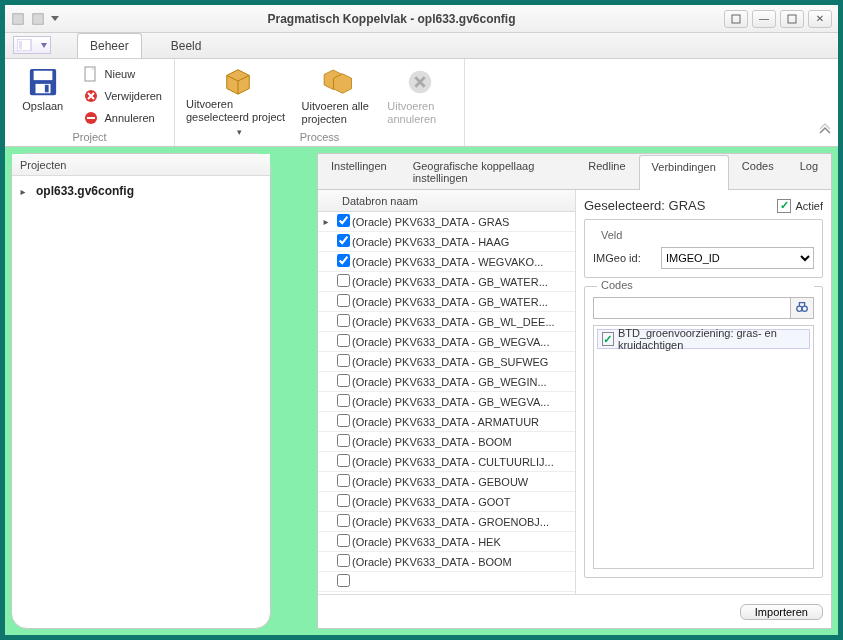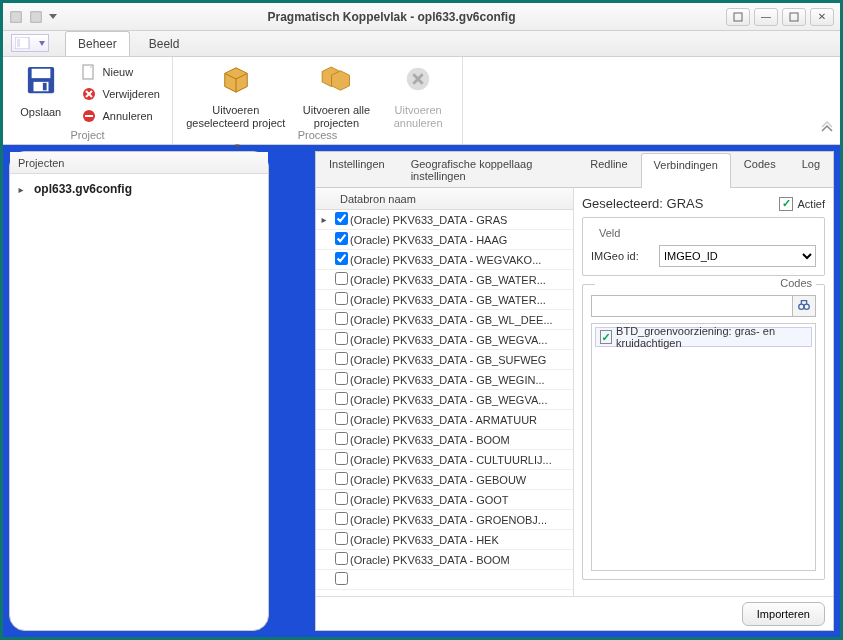--- a/index.html
+++ b/index.html
@@ -1,36 +1,36 @@
 <!DOCTYPE html>
 <html><head>
 <meta charset="utf-8">
 <style>
   * { box-sizing: border-box; }
   html, body { margin:0; padding:0; height:100%; font-family: "Segoe UI", Tahoma, sans-serif; font-size:12px; color:#333; background:#f4f4f4; }
-  .window { width:843px; height:640px; background:#1d4ed8; border:3px solid #0f766e; display:flex; flex-direction:column; }
+  .window { width:843px; height:640px; background:#86efac; border:5px solid #0f766e; display:flex; flex-direction:column; }
   
   .titlebar { height:28px; display:flex; align-items:center; border-bottom:1px solid #d0d0d0; background:linear-gradient(#fbfbfb,#efefef); }
   .titlebar .tb-left { display:flex; align-items:center; gap:6px; padding:0 6px; }
   .titlebar .tb-left .sq { width:14px; height:14px; display:inline-block; }
   .titlebar .tb-left .tri { width:0;height:0;border-left:4px solid transparent;border-right:4px solid transparent;border-top:5px solid #666; }
   .titlebar .title { flex:1; text-align:center; font-weight:600; font-size:12px; color:#444; }
   .titlebar .wbuttons { display:flex; gap:4px; padding:0 6px; }
   .titlebar .wbtn { width:24px; height:18px; border:1px solid #c9c9c9; border-radius:3px; background:linear-gradient(#fdfdfd,#ececec); display:flex; align-items:center; justify-content:center; font-size:10px; color:#555; }
   
-  .mtabs { height:26px; display:flex; align-items:flex-end; padding:0 8px; gap:6px; background:linear-gradient(#f6f6f6,#ececec); border-bottom:1px solid #d0d0d0; }
+  .mtabs { height:26px; display:flex; align-items:flex-end; padding:0 8px; gap:16px; background:linear-gradient(#f6f6f6,#ececec); border-bottom:1px solid #d0d0d0; }
   .mtabs .viewsel { width:38px; height:18px; margin-right:10px; margin-bottom:4px; border:1px solid #cac3de; background:linear-gradient(#fff,#f1edfb); display:flex; align-items:center; justify-content:center; }
   .mtabs .mtab { padding:5px 12px 5px; border:1px solid transparent; border-bottom:none; color:#444; }
   .mtabs .mtab.active { background:#fff; border-color:#c9c9c9; border-top-left-radius:3px; border-top-right-radius:3px; }
   
   .ribbon { height:88px; background:#fff; border-bottom:1px solid #ccc; display:flex; position:relative; }
   .rgroup { height:100%; border-right:1px solid #e0e0e0; padding:4px 8px 2px; display:flex; flex-direction:column; }
   .rgroup .rg-body { flex:1; display:flex; align-items:center; gap:6px; }
   .rgroup .rg-label { text-align:center; font-size:11px; color:#888; padding:2px 0; }
-  .bigbtn { width:62px; height:66px; display:flex; flex-direction:column; align-items:center; justify-content:flex-start; gap:10px; padding:2px; text-align:center; font-size:11px; line-height:13px; color:#333; border:1px solid transparent; }
+  .bigbtn { width:62px; height:66px; display:flex; flex-direction:column; align-items:center; justify-content:flex-start; gap:2px; padding:2px; text-align:left; font-size:11px; line-height:13px; color:#333; border:1px solid transparent; }
   .bigbtn.disabled { color:#aaa; }
   .bigbtn .bicon { width:32px; height:32px; display:flex; align-items:center;justify-content:center; }
   .bigbtn .bicon svg { width:30px;height:30px; }
   .smallbtns { display:flex; flex-direction:column; gap:2px; }
   .smallbtn { height:20px; display:flex; align-items:center; gap:6px; padding:0 4px; font-size:11px; color:#333; }
   .smallbtn .sicon { width:16px; height:16px; display:flex; align-items:center; justify-content:center; }
   .carets { font-size:9px; color:#555; margin-left:3px; }
   .collapse { position:absolute; right:6px; bottom:6px; color:#999; font-size:12px; }
   
   .content { flex:1; display:flex; padding:6px; gap:6px; overflow:hidden; }
@@ -58,32 +58,32 @@
   .drow .txt { flex:1; font-size:11px; color:#333; white-space:nowrap; overflow:hidden; text-overflow:ellipsis; }
   .drow .txt.und { }
   
   .detcol { flex:1; padding:8px; display:flex; flex-direction:column; }
   .selrow { display:flex; align-items:center; margin-bottom:6px; }
   .selrow .lbl { font-size:13px; }
   .selrow .sp { flex:1; }
   .actief { display:flex; align-items:center; gap:4px; font-size:11px; }
   .actief .chk { width:14px; height:14px; border:1px solid #888; display:flex; align-items:center; justify-content:center; color:#0a5; font-weight:bold; font-size:11px; }
   .fset { border:1px solid #ccc; border-radius:2px; padding:8px; margin-bottom:8px; }
-  .fset .ftitle { font-size:11px; color:#666; margin:-16px 0 6px 4px; background:#fff; display:inline-block; padding:0 4px;text-align:right; }
+  .fset .ftitle { font-size:11px; color:#666; margin:-16px 0 6px 4px; background:#fff; display:inline-block; padding:0 4px; }
   .frow { display:flex; align-items:center; gap:8px; }
   .frow label { width:60px; font-size:11px; color:#333; }
   .frow select { flex:1; height:22px; font-size:11px; border:1px solid #bbb; background:#fff; }
   .codesearch { display:flex; height:22px; }
   .codesearch input { flex:1; border:1px solid #bbb; border-right:none; font-size:11px; padding:0 4px; }
   .codesearch .sbtn { width:24px; border:1px solid #bbb; background:#f4f4f4; display:flex; align-items:center; justify-content:center; font-size:11px; }
   .codelist { margin-top:6px; border:1px solid #ccc; background:#fff; flex:1; padding:3px; }
   .codeitem { display:flex; align-items:center; height:20px; font-size:11px; border:1px solid #cce; background:#f3f7fd; padding:0 4px; gap:4px; }
   .codeitem .cchk { width:14px; height:14px; border:1px solid #888; display:flex; align-items:center; justify-content:center; color:#0a5; font-weight:bold; font-size:11px; }
   .footer { height:34px; border-top:1px solid #ddd; display:flex; align-items:center; justify-content:flex-end; padding:0 8px; }
-  .importbtn { height:24px; padding:0 14px; border:1px solid #bbb; background:linear-gradient(#fdfdfd,#ececec); font-size:11px; border-radius:6px; }
+  .importbtn { height:16px; padding:0 14px; border:1px solid #bbb; background:linear-gradient(#fdfdfd,#ececec); font-size:11px; border-radius:6px; }
   
   .list-scroll::-webkit-scrollbar { width:14px; }
   .list-scroll::-webkit-scrollbar-thumb { background:#c9c9c9; border:3px solid #fff; border-radius:7px; }
 </style>
 </head>
 <body>
 
 <div class="window">
 
   <div class="titlebar">

